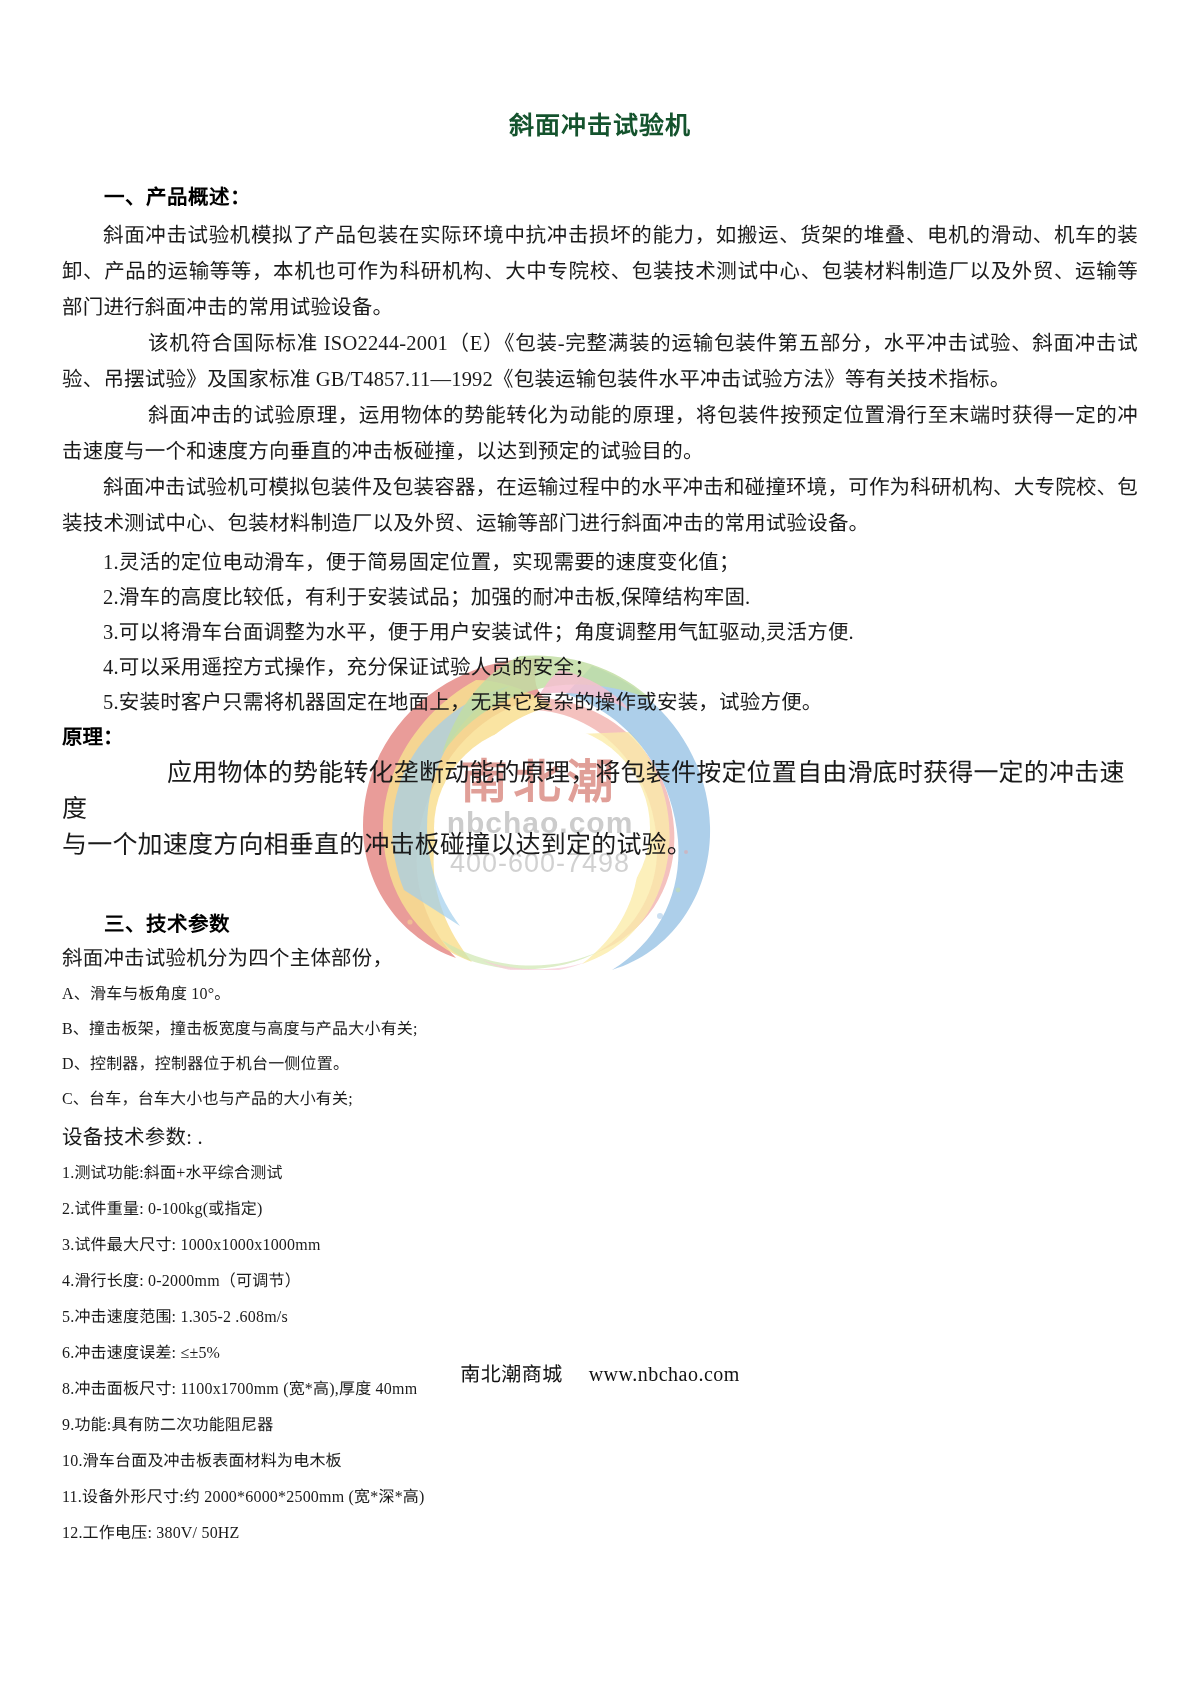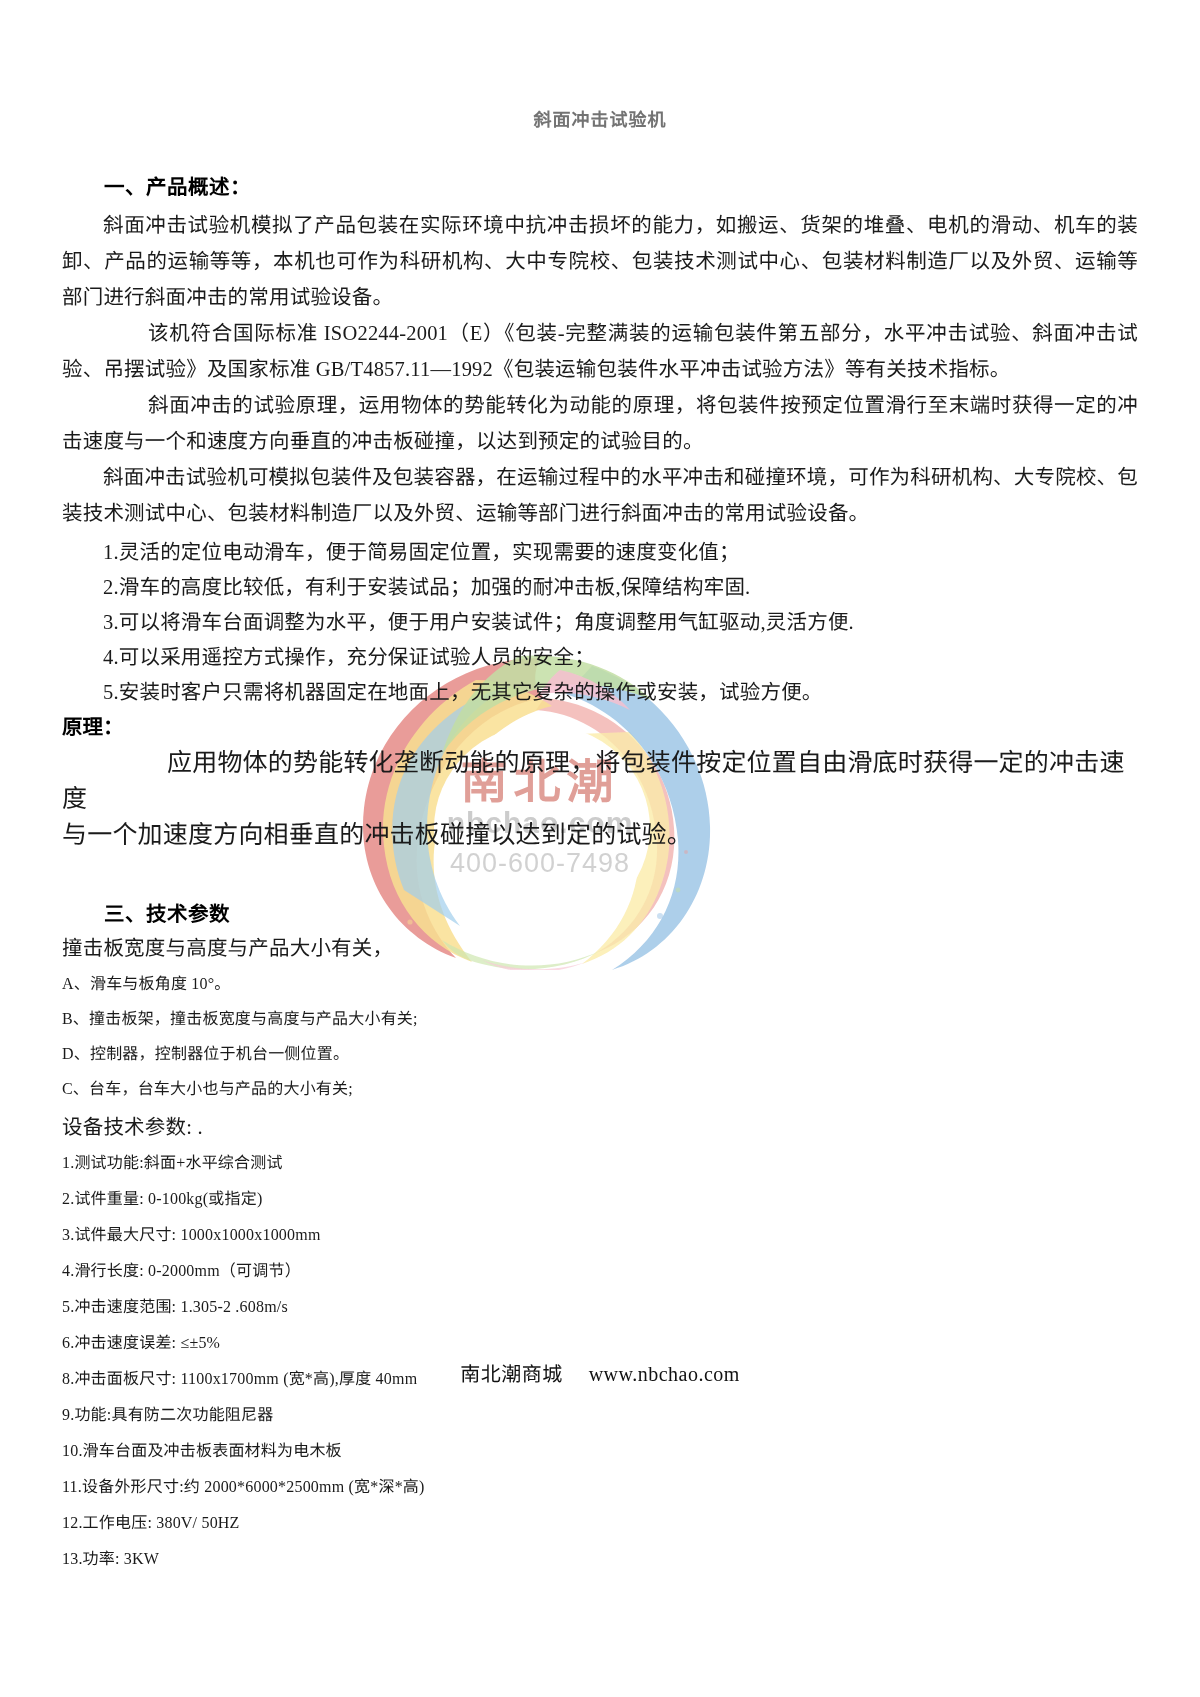--- a/index.html
+++ b/index.html
@@ -74,23 +74,23 @@
     z-index: 2;
     padding: 0 62px;
   }
 
   h1.doc-title {
     margin: 0;
     padding-top: 105px;
     text-align: center;
     font-family: "DejaVu Serif", serif;
     font-weight: bold;
-    font-size: 18px;
+    font-size: 25px;
     letter-spacing: 1px;
-    color: #737373;
+    color: #14532d;
   }
 
   .section-head {
     margin: 0;
     font-family: "DejaVu Serif", serif;
     font-weight: bold;
     font-size: 20.5px;
     letter-spacing: 0.5px;
     color: #000;
     padding-left: 42px;
@@ -228,41 +228,40 @@
       <li>3.可以将滑车台面调整为水平，便于用户安装试件；角度调整用气缸驱动,灵活方便.</li>
       <li>4.可以采用遥控方式操作，充分保证试验人员的安全；</li>
       <li>5.安装时客户只需将机器固定在地面上，无其它复杂的操作或安装，试验方便。</li>
     </ul>
 
     <h3 class="sub-head">原理：</h3>
     <p class="principle first">应用物体的势能转化垄断动能的原理，将包装件按定位置自由滑底时获得一定的冲击速度</p>
     <p class="principle">与一个加速度方向相垂直的冲击板碰撞以达到定的试验。</p>
 
     <h2 class="section-head s3">三、技术参数</h2>
-    <p class="spec-intro">撞击板宽度与高度与产品大小有关，</p>
+    <p class="spec-intro">斜面冲击试验机分为四个主体部份，</p>
     <ul class="abcd-list">
       <li>A、滑车与板角度 10°。</li>
       <li>B、撞击板架，撞击板宽度与高度与产品大小有关;</li>
       <li>D、控制器，控制器位于机台一侧位置。</li>
       <li>C、台车，台车大小也与产品的大小有关;</li>
     </ul>
     <p class="spec-intro">设备技术参数: .</p>
     <ul class="num-list">
       <li>1.测试功能:斜面+水平综合测试</li>
       <li>2.试件重量: 0-100kg(或指定)</li>
       <li>3.试件最大尺寸: 1000x1000x1000mm</li>
       <li>4.滑行长度: 0-2000mm（可调节）</li>
       <li>5.冲击速度范围: 1.305-2 .608m/s</li>
       <li>6.冲击速度误差: ≤±5%</li>
       <li>8.冲击面板尺寸: 1100x1700mm (宽*高),厚度 40mm</li>
       <li>9.功能:具有防二次功能阻尼器</li>
       <li>10.滑车台面及冲击板表面材料为电木板</li>
       <li>11.设备外形尺寸:约 2000*6000*2500mm (宽*深*高)</li>
       <li>12.工作电压: 380V/ 50HZ</li>
-      <li>13.功率: 3KW</li>
     </ul>
 
   </div>
 
   <div class="footer">
     <span>南北潮商城</span><span class="sep"></span><span>www.nbchao.com</span>
   </div>
 
 </div>
 

